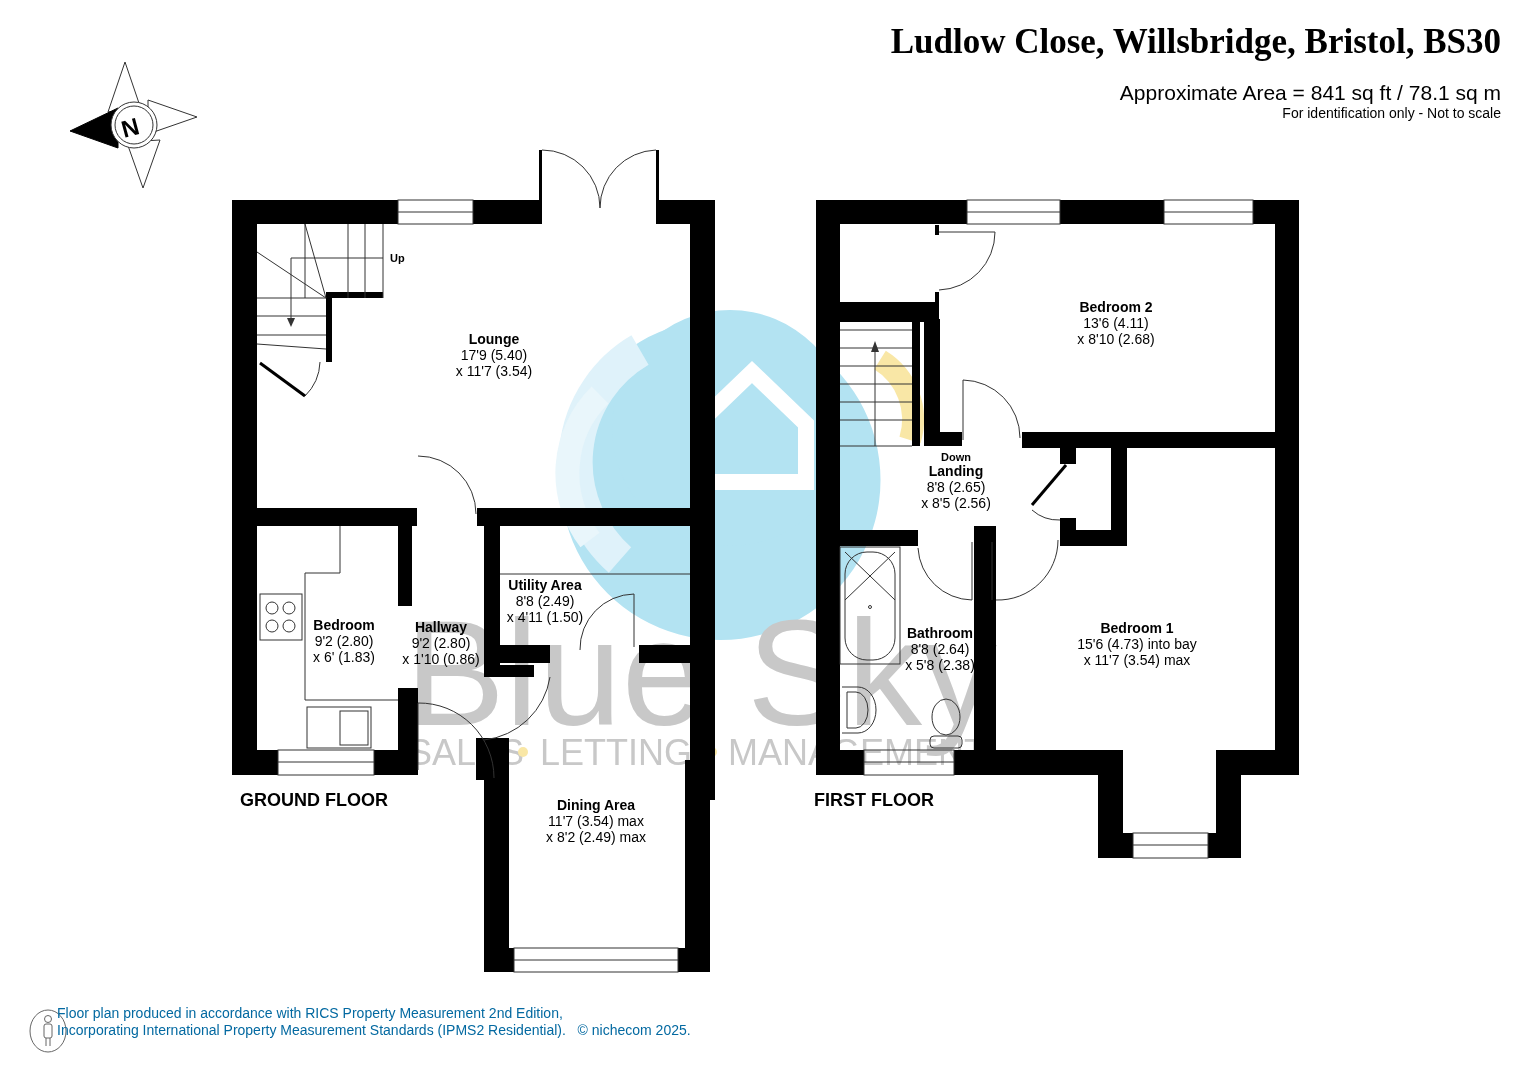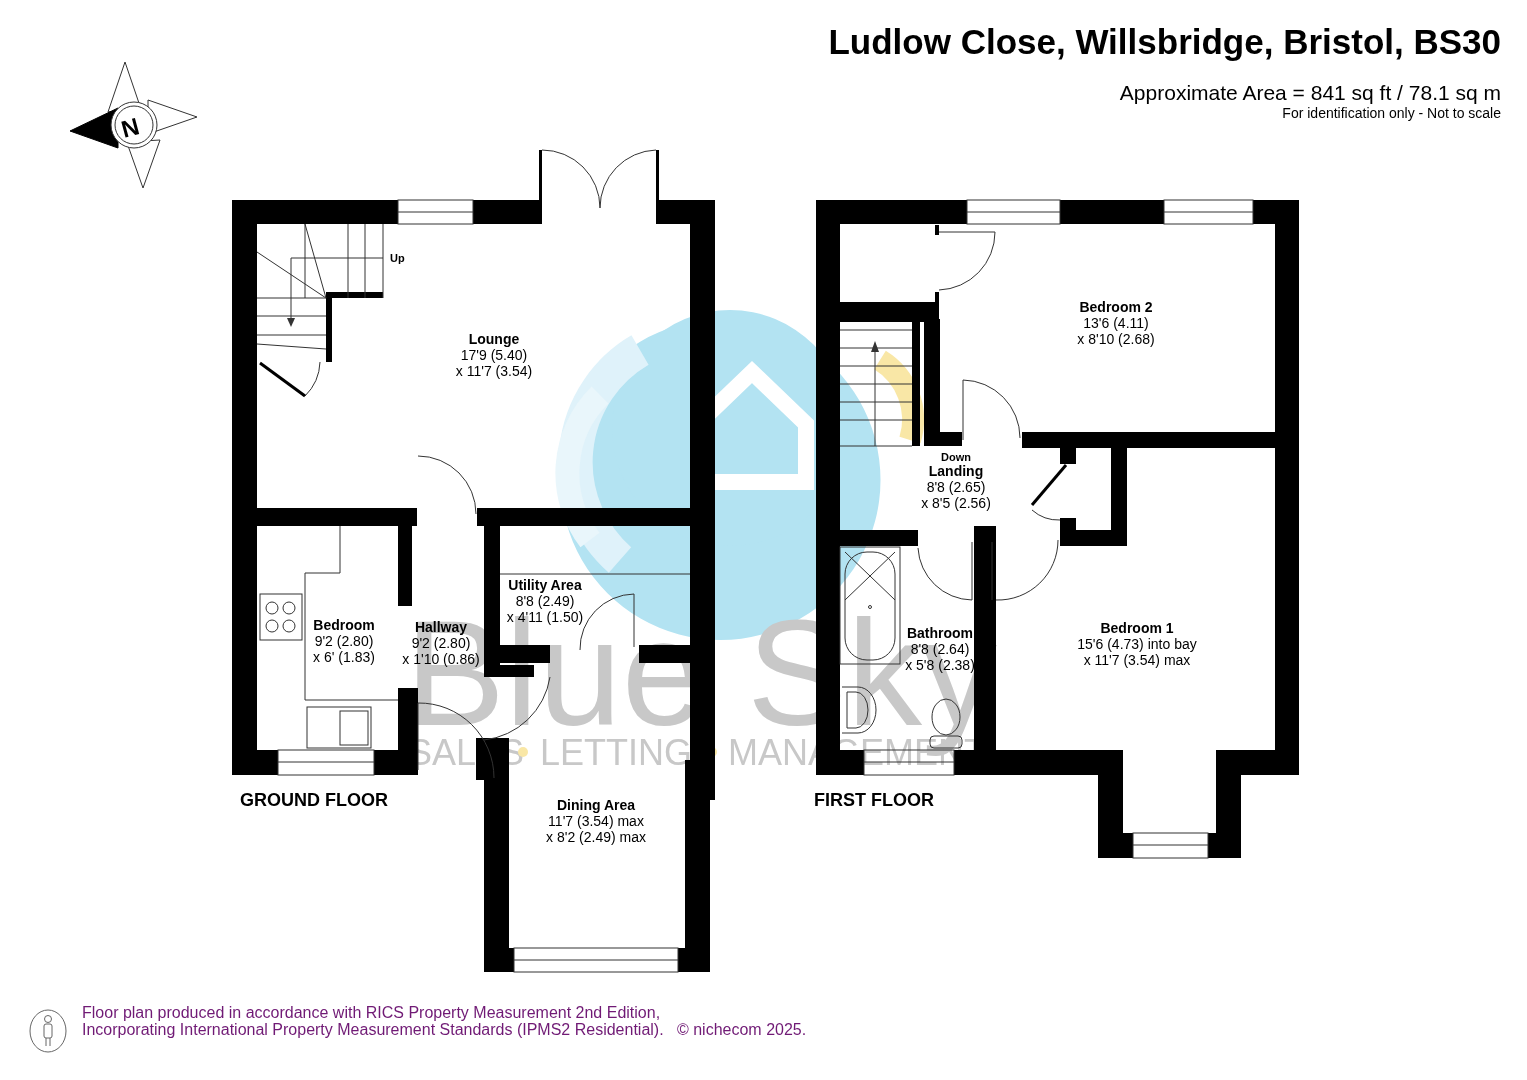--- a/index.html
+++ b/index.html
@@ -1,27 +1,27 @@
 <!DOCTYPE html>
 <html><head>
 <meta charset="utf-8">
 <style>
   html, body { margin:0; padding:0; background:#ffffff; }
   body { width:1527px; height:1080px; position:relative; overflow:hidden; font-family:"Liberation Sans", sans-serif; color:#000; }
   .abs { position:absolute; }
-  #title { right:26px; top:22px; font-size:35px; font-weight:bold; letter-spacing:0px; white-space:nowrap; }
+  #title { right:26px; top:22px; font-size:35px; font-weight:bold; letter-spacing:0px; white-space:nowrap;font-family:Liberation Serif, serif; }
   #area { right:26px; top:73px; font-size:21px; white-space:nowrap;margin-top:8px; }
   #note { right:26px; top:105px; font-size:14px; white-space:nowrap; }
   svg#plan { position:absolute; left:0; top:0; }
   .room-label { position:absolute; text-align:center; font-size:14px; line-height:16px; white-space:nowrap; transform:translateX(-50%); }
   .room-label .rn { font-weight:bold; display:block;text-align:center; }
   .room-label .rd { display:block; }
   .floor-label { position:absolute; font-weight:bold; font-size:18px; white-space:nowrap; }
   .stair-label { position:absolute; font-weight:bold; font-size:11px; }
-  #footer { left:82px; top:1005px; font-size:16px; line-height:16.5px; color:#701a75; white-space:nowrap; }
+  #footer { left:57px; top:1005px; font-size:14px; line-height:16.5px; color:#0369a1; white-space:nowrap; }
   #footer-icon { left:28px; top:1009px; }
 </style>
 </head>
 <body>
 
 <div id="title" class="abs">Ludlow Close, Willsbridge, Bristol, BS30</div>
 <div id="area" class="abs">Approximate Area = 841 sq ft / 78.1 sq m</div>
 <div id="note" class="abs">For identification only - Not to scale</div>
 
 <svg id="plan" width="1527" height="1080" viewBox="0 0 1527 1080">

